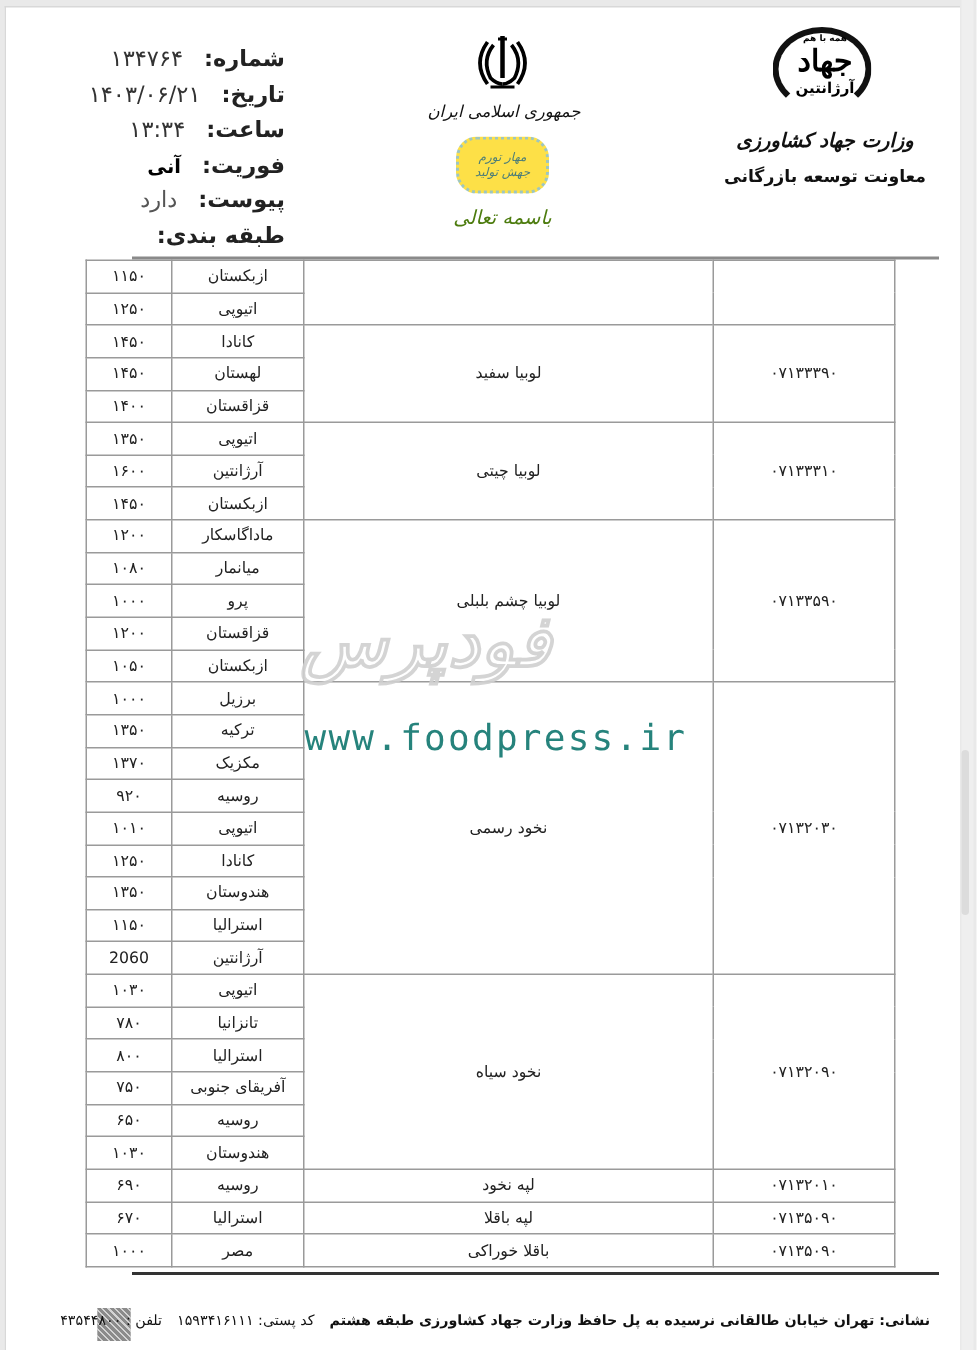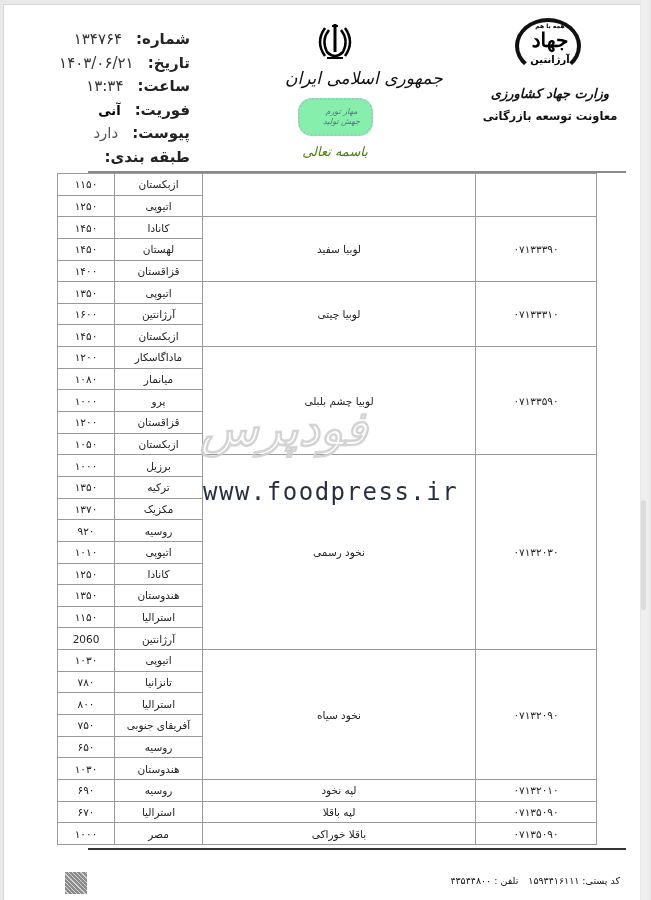--- a/index.html
+++ b/index.html
@@ -8,22 +8,22 @@
   .scrollbar { position:absolute; right:2px; top:0; width:8px; height:900px; background:#efefef; }
   .scroll-thumb { position:absolute; right:3px; top:500px; width:5px; height:110px; background:#dcdcdc; border-radius:3px; }
   .meta { position:absolute; left:50px; top:30px; width:140px; direction:rtl; }
   .meta-row { display:flex; align-items:baseline; height:23.5px; font-size:11px; color:#222; }
   .meta-label { font-weight:bold; font-size:15px; white-space:nowrap; margin-left:14px; }
   .meta-value { font-size:15px; color:#333; white-space:nowrap; }
   .meta-value.bold { font-weight:bold; font-size:13px; color:#000; }
   .meta-value.light { color:#555; }
   .center-logos { position:absolute; left:285px; top:22px; width:100px; text-align:center; }
   .emblem { width:36px; height:40px; margin:0 auto; }
-  .emblem-caption { font-family:"DejaVu Serif", serif; font-size:17px; font-style:italic; margin-top:2px; color:#111; white-space:nowrap; }
-  .badge { width:58px; height:34px; margin:10px auto 0; background:#86efac; border-radius:14px 14px 14px 14px; border:2px dotted #9ec6c0; display:flex; align-items:center; justify-content:center; flex-direction:column;padding-left:13px; }
+  .emblem-caption { font-family:"DejaVu Serif", serif; font-size:11px; font-style:italic; margin-top:2px; color:#111; white-space:nowrap; }
+  .badge { width:58px; height:34px; margin:10px auto 0; background:#fde047; border-radius:14px 14px 14px 14px; border:2px dotted #9ec6c0; display:flex; align-items:center; justify-content:center; flex-direction:column; }
   .badge span { font-size:8px; color:#4c7d78; font-style:italic; line-height:10px; white-space:nowrap; }
   .bismillah { font-family:"DejaVu Serif", serif; font-style:italic; font-size:13px; margin-top:8px; color:#4d7c0f; white-space:nowrap; }
   .ministry { position:absolute; left:475px; top:18px; width:150px; text-align:center; direction:rtl; }
   .ministry-logo { width:78px; height:60px; margin:0 auto; position:relative; }
   .ministry-logo .ring { position:absolute; left:4px; top:0; width:66px; height:56px; border:4px solid #111; border-radius:50%; border-bottom-color:transparent; box-sizing:border-box; }
   .ministry-logo .top { position:absolute; width:100%; top:4px; font-size:6px; font-weight:bold; }
   .ministry-logo .big { position:absolute; width:100%; top:10px; font-size:20px; font-weight:bold; color:#000;font-family:Liberation Serif, serif; }
   .ministry-logo .small { position:absolute; width:100%; top:36px; font-size:10px; font-weight:bold; }
   .ministry-name { font-family:"DejaVu Serif", serif; font-style:italic; font-weight:bold; font-size:13px; margin-top:8px; color:#111; white-space:nowrap; }
   .ministry-dept { font-weight:bold; font-size:11.5px; margin-top:8px; color:#111; white-space:nowrap; }
@@ -34,21 +34,21 @@
   td.product { width:272px; font-size:11px; }
   td.country { width:87px; }
   td.price { width:57px; text-align:right; padding-right:6px; box-sizing:border-box; font-size:10px; }
   .bottom-rule { position:absolute; left:88px; top:848px; width:538px; height:2px; background:#333; }
   .footer { position:absolute; left:140px; top:875px; width:480px; direction:rtl; font-size:9.5px; color:#111; white-space:nowrap; display:flex; gap:10px; }
   .footer .addr { font-weight:bold; }
   .qr { position:absolute; left:65px; top:872px; width:22px; height:22px; background:
         repeating-linear-gradient(45deg,#777 0 2px,#ccc 2px 3px),
         #999; opacity:0.85; }
   .wm-text { position:absolute; left:200px; top:400px; font-size:48px; font-style:italic; font-weight:bold; color:transparent; -webkit-text-stroke:1px #d0d0d0; letter-spacing:6px; opacity:0.9; white-space:nowrap; }
-  .wm-url { position:absolute; left:203px; top:478px; font-family:"DejaVu Sans Mono", monospace; font-size:24px; color:#0f172a; letter-spacing:1.5px; opacity:0.9; white-space:nowrap; }
+  .wm-url { position:absolute; left:203px; top:478px; font-family:"DejaVu Sans Mono", monospace; font-size:24px; color:#0f766e; letter-spacing:1.5px; opacity:0.9; white-space:nowrap; }
 </style>
 </head>
 <body>
 
 <div class="page"></div>
 <div class="scrollbar">
   <div class="scroll-thumb"></div>
 </div>
 
 <div class="meta" id="meta">
@@ -256,15 +256,16 @@
     </tbody>
 </table>
 
 <div class="bottom-rule"></div>
 
 <div class="wm-text">فودپرس</div>
 <div class="wm-url">www.foodpress.ir</div>
 
 <div class="qr"></div>
 <div class="footer">
+  <span class="addr">نشانی: تهران خیابان طالقانی نرسیده به پل حافظ وزارت جهاد کشاورزی طبقه هشتم</span>
   <span>کد پستی: ۱۵۹۳۴۱۶۱۱۱</span>
   <span>تلفن : ۴۳۵۴۴۸۰۰</span>
 </div>
 
 </body></html>

